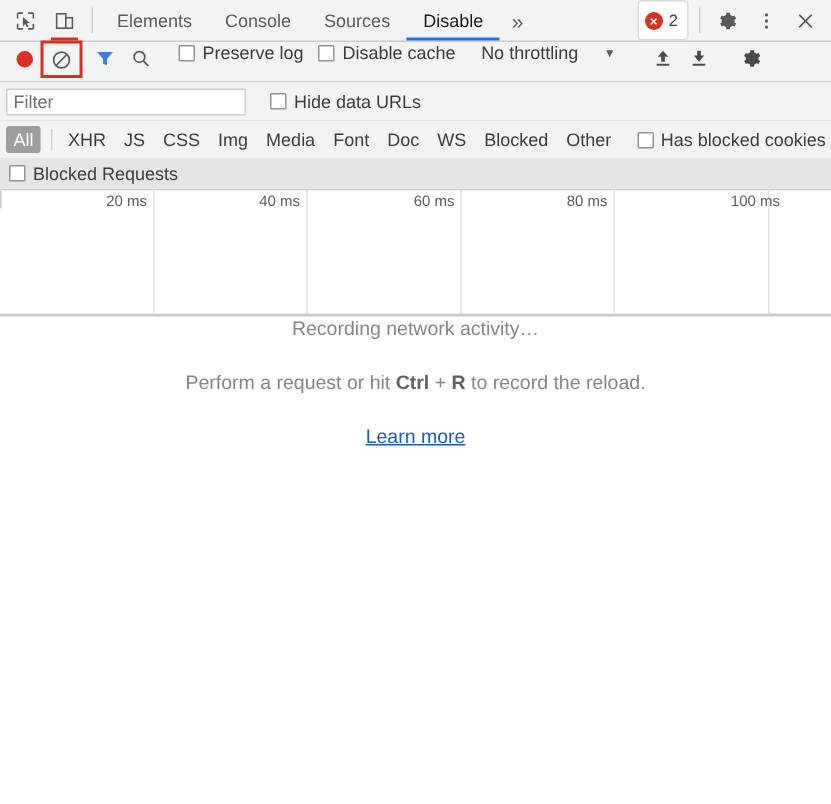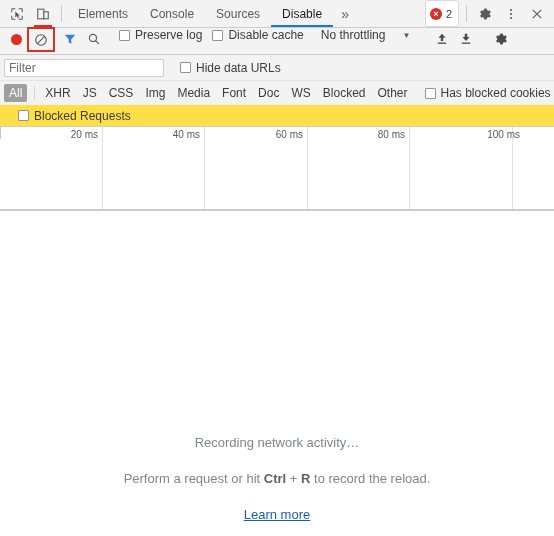--- a/index.html
+++ b/index.html
@@ -143,22 +143,22 @@
     padding: 2px 5px; margin-right: 2px;
     border-radius: 2px; cursor: pointer; white-space: nowrap;
   }
   .type-pill.selected { background: #9e9e9e; color: #ffffff; }
   .type-sep { width: 1px; height: 14px; background: #d5d5d5; margin: 0 5px; }
 
   
   .blockedrow {
     height: 22px; min-height: 22px;
     display: flex; align-items: center;
-    background: #fde047;
-    padding-left: 16px;
+    background: #e5e5e5;
+    padding-left: 4px;
     border-bottom: 1px solid #cdcdcd;
   }
 
   
   .overview {
     height: 84px; min-height: 84px;
     position: relative; background: #ffffff;
     border-bottom: 2px solid #cdcdcd;
     overflow: hidden;
   }
@@ -174,21 +174,21 @@
   }
   .ov-leftedge {
     position: absolute; left: 0; top: 0; width: 1px; height: 12px;
     background: #c8c8c8;
   }
 
   
   .content {
     flex: 1;
     display: flex; flex-direction: column;
-    align-items: center; justify-content: flex-end;
+    align-items: center; justify-content: flex-start;
     background: #ffffff;
     padding-bottom: 14px;
   }
   .es-line1 {
     font-size: 13px; color: #80868b;
     margin-bottom: 21px;
   }
   .es-line2 {
     font-size: 13px; color: #80868b;
     margin-bottom: 21px;

